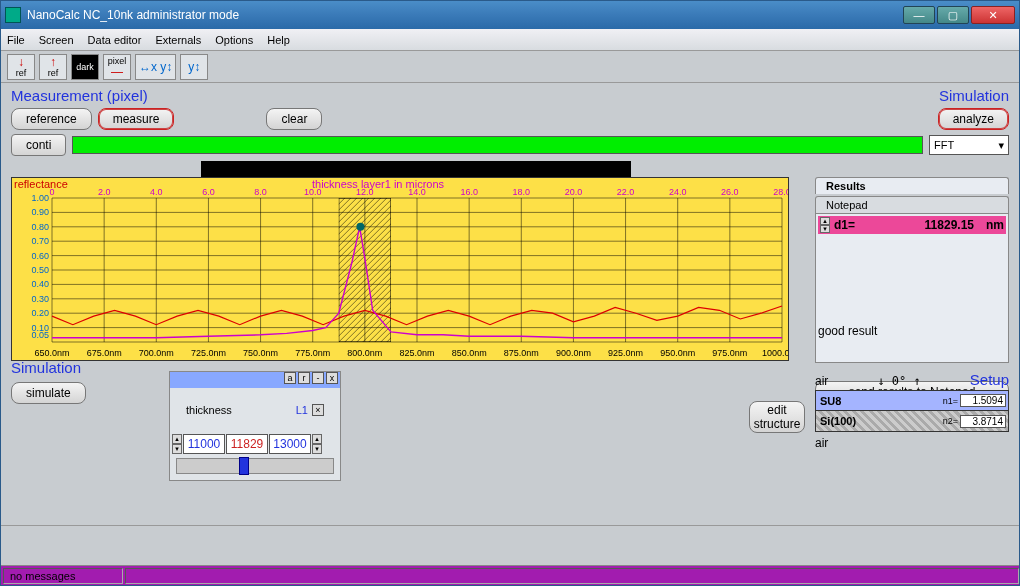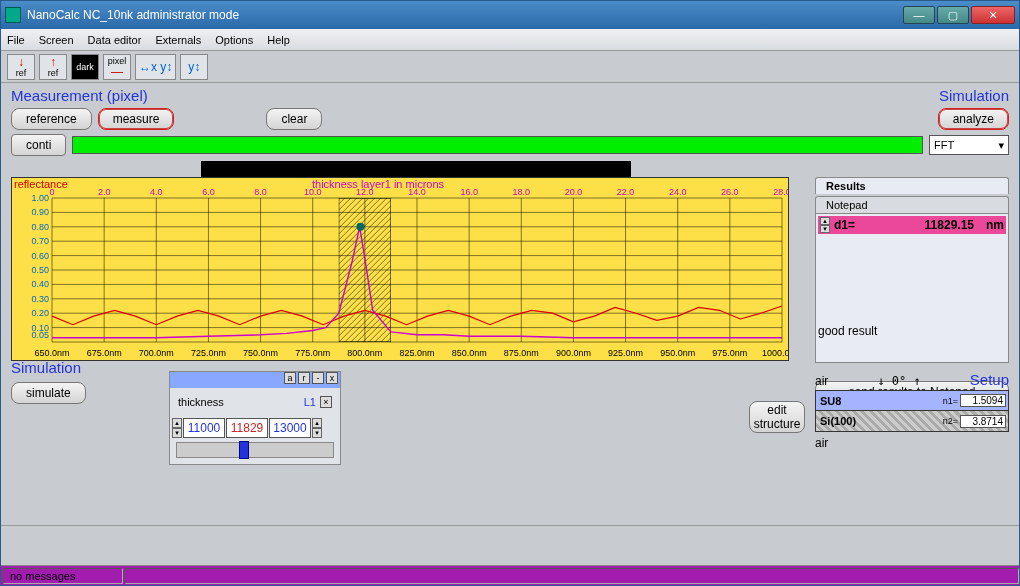--- a/index.html
+++ b/index.html
@@ -49,21 +49,21 @@
 .result-row .unit { width: 30px; text-align: right; font-weight: bold; }
 .result-row .bumps { width: 14px; display: flex; flex-direction: column; }
 .result-row .bump { width: 10px; height: 8px; border: 1px solid #666; background: #ddd; font-size: 7px; line-height: 6px; text-align: center; cursor: pointer; }
 .good { margin-top: 90px; font-size: 12px; }
 .send-btn { width: 100%; margin-top: 18px; }
 
 .sim-sect { position: absolute; left: 10px; top: 276px; }
 .thick-panel { position: absolute; left: 168px; top: 288px; width: 172px; border: 1px solid #888; background: #e0e4e8; }
 .thick-head { background: #88a8ff; height: 16px; display: flex; justify-content: flex-end; gap: 2px; padding: 0 2px; }
 .thick-head .mini { width: 12px; height: 12px; border: 1px solid #555; background: #ddd; font-size: 9px; line-height: 10px; text-align: center; cursor: pointer; }
-.thick-row1 { display: flex; padding: 8px; font-size: 11px; align-items: flex-start; }
+.thick-row1 { display: flex; padding: 16px; font-size: 11px; align-items: flex-start; }
 .thick-row1 .lab { flex:1; }
 .thick-row1 .l1 { color: #23d; margin-right: 4px; }
 .thick-row1 .x { width: 12px; height: 12px; border: 1px solid #555; background: #ddd; font-size: 9px; text-align: center; cursor: pointer; }
 .thick-vals { display: flex; gap: 1px; padding: 2px; align-items: center; }
 .thick-vals .bump-col { display: flex; flex-direction: column; }
 .thick-vals .bump { width: 10px; height: 10px; border: 1px solid #666; background: #ddd; font-size: 7px; line-height: 8px; text-align: center; cursor: pointer; }
 .thick-vals .val { width: 42px; height: 20px; border: 1px solid #555; background: #fff; text-align: center; font-size: 12px; line-height: 18px; color: #23d; }
 .thick-vals .val.red { color: #c22; }
 .slider { margin: 2px 6px 6px; height: 16px; position: relative; background: #ccc; border: 1px solid #888; }
 .slider .knob { position: absolute; left: 40%; top: -2px; width: 10px; height: 18px; background: #23d; border: 1px solid #008; cursor: pointer; }

